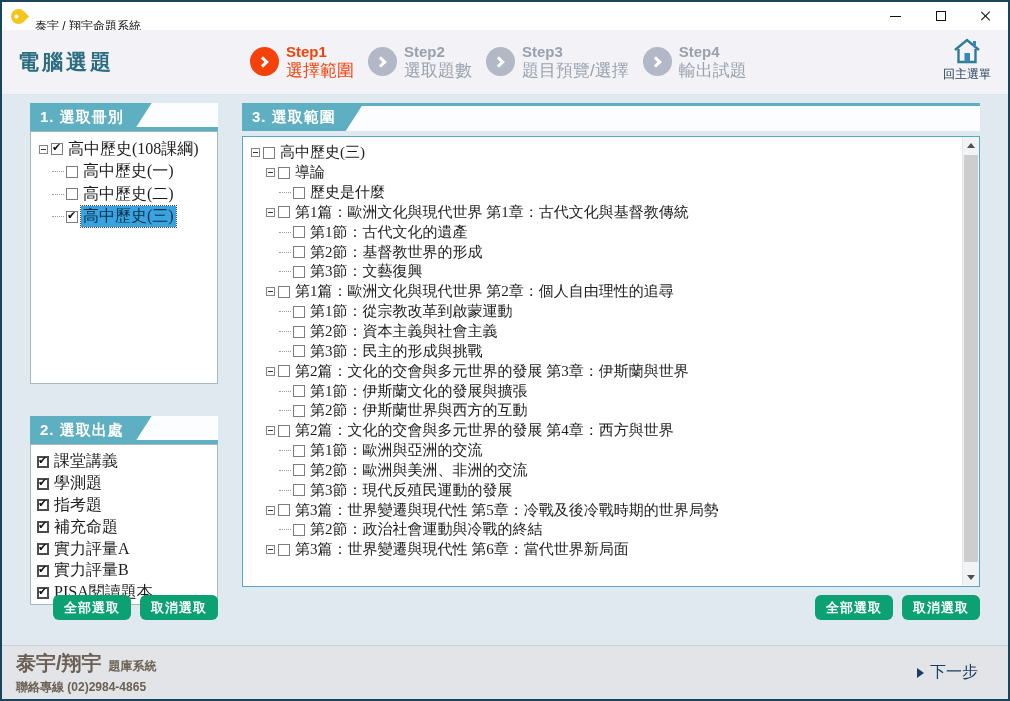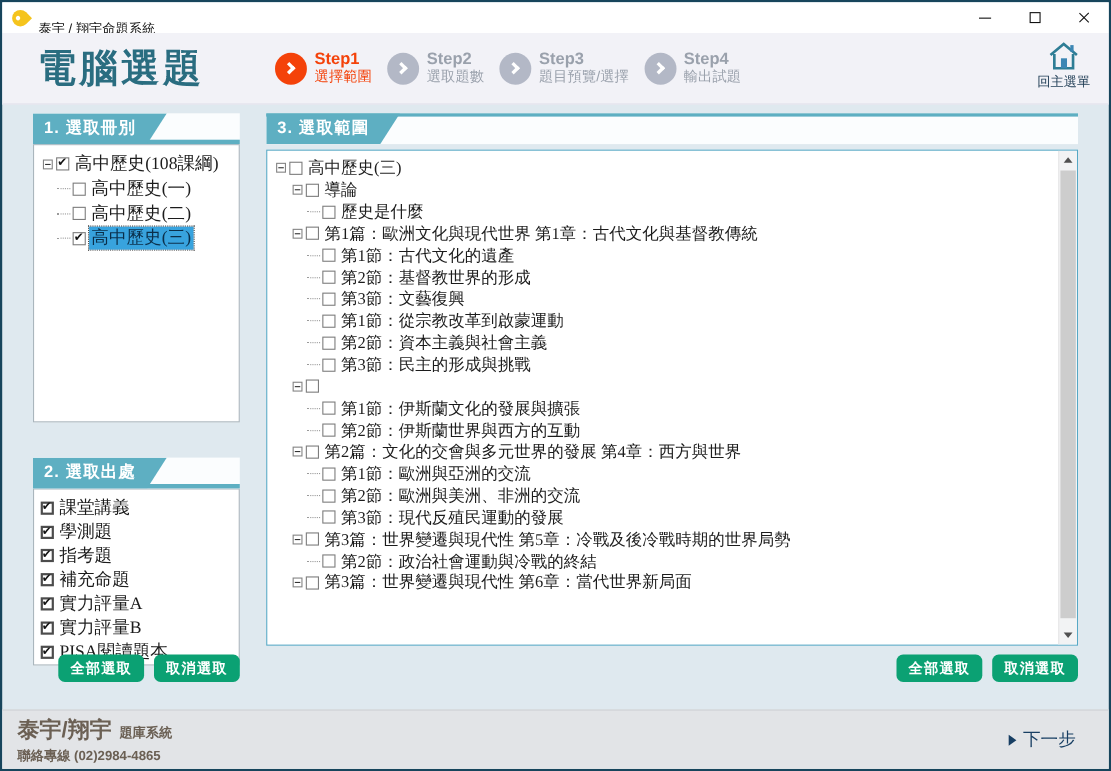--- a/index.html
+++ b/index.html
@@ -15,29 +15,29 @@
   .win-btn { width:45px; height:100%; display:flex; align-items:center; justify-content:center; cursor:default; }
   .min-glyph { width:11px; height:0; border-top:1.5px solid #111; }
   .max-glyph { width:10px; height:10px; border:1.2px solid #111; }
   .close-glyph { width:12px; height:12px; position:relative; }
   .close-glyph::before,.close-glyph::after { content:''; position:absolute; left:5.5px; top:0; width:1.4px; height:12px; background:#111; }
   .close-glyph::before { transform:rotate(45deg); }
   .close-glyph::after { transform:rotate(-45deg); }
 
   
   .header { height:65px; background:#f2f2f7; border-bottom:1px solid #e2e2ec; position:relative; flex:none; display:flex; align-items:center; }
-  .page-title { font-size:35px; font-weight:700; color:#2a6d80; margin-left:32px; letter-spacing:3px; }
+  .page-title { font-size:21px; font-weight:700; color:#2a6d80; margin-left:16px; letter-spacing:3px; }
   .steps { position:absolute; left:248px; top:0; height:100%; display:flex; align-items:center; gap:14px; }
   .step { display:flex; align-items:center; gap:7px; }
   .step-circle { width:29px; height:29px; border-radius:50%; background:#b3b8c6; display:flex; align-items:center; justify-content:center; flex:none; }
   .step.active .step-circle { background:#f4420a; }
   .chev { width:8px; height:8px; border-top:3px solid #fff; border-right:3px solid #fff; transform:rotate(45deg); margin-left:-3px; }
   .step-text { line-height:1.12; color:#9aa1ac; }
   .step-num { font-size:15px; font-weight:600; }
-  .step-label { font-size:13px; }
+  .step-label { font-size:17px; }
   .step.active .step-text { color:#f4420a; }
   .home { position:absolute; right:12px; top:7px; width:58px; text-align:center; cursor:default; }
   .home svg { display:block; margin:0 auto; }
   .home-label { font-size:12px; color:#1c3a52; margin-top:1px; }
 
   
   .content { position:relative; flex:1; }
   .panel { position:absolute; }
   .panel-head { position:relative; height:28px; background:#fbfdfe; }
   .panel-tab { position:absolute; left:0; top:0; height:100%; background:#5eafc2; color:#fff; font-size:15px; font-weight:700; line-height:28px; padding:0 28px 0 10px; clip-path:polygon(0 0,100% 0,calc(100% - 18px) 100%,0 100%); letter-spacing:1px; }
@@ -323,20 +323,28 @@
             </div>
             <div class="trow">
               <span class="indent" style="width: 30px;"></span>
               <span class="slot">
                 <span class="stub"></span>
               </span>
               <span class="cb"></span>
               <span class="tlabel">第3節：文藝復興</span>
             </div>
             <div class="trow">
+              <span class="indent" style="width: 15px;"></span>
+              <span class="slot">
+                <span class="expander"></span>
+              </span>
+              <span class="cb"></span>
+              <span class="tlabel">第1篇：歐洲文化與現代世界 第2章：個人自由理性的追尋</span>
+            </div>
+            <div class="trow">
               <span class="indent" style="width: 30px;"></span>
               <span class="slot">
                 <span class="stub"></span>
               </span>
               <span class="cb"></span>
               <span class="tlabel">第1節：從宗教改革到啟蒙運動</span>
             </div>
             <div class="trow">
               <span class="indent" style="width: 30px;"></span>
               <span class="slot">
@@ -352,20 +360,21 @@
               </span>
               <span class="cb"></span>
               <span class="tlabel">第3節：民主的形成與挑戰</span>
             </div>
             <div class="trow">
               <span class="indent" style="width: 15px;"></span>
               <span class="slot">
                 <span class="expander"></span>
               </span>
               <span class="cb"></span>
+              <span class="tlabel">第2篇：文化的交會與多元世界的發展 第3章：伊斯蘭與世界</span>
             </div>
             <div class="trow">
               <span class="indent" style="width: 30px;"></span>
               <span class="slot">
                 <span class="stub"></span>
               </span>
               <span class="cb"></span>
               <span class="tlabel">第1節：伊斯蘭文化的發展與擴張</span>
             </div>
             <div class="trow">

